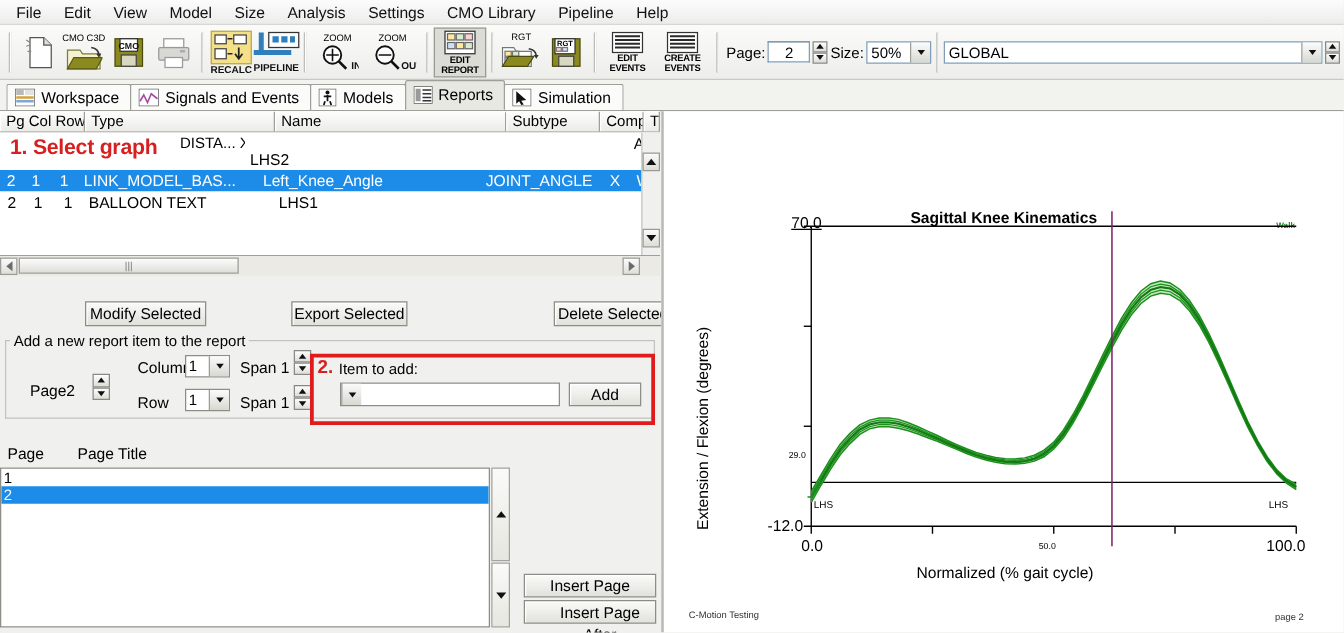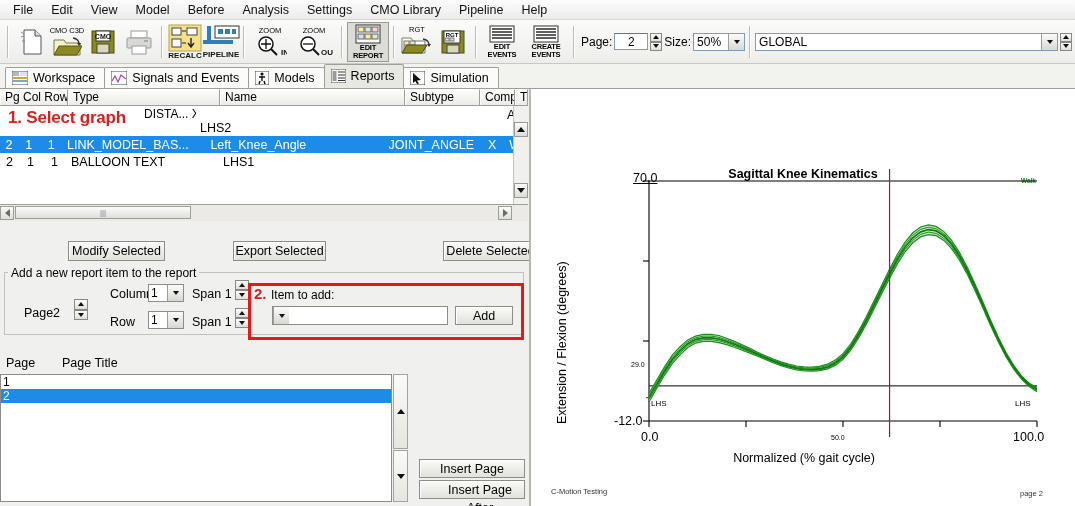--- a/index.html
+++ b/index.html
@@ -174,21 +174,21 @@
 </head>
 <body>
 
 <div id="app">
 
   <div class="menubar">
     <div class="menu-item">File</div>
     <div class="menu-item">Edit</div>
     <div class="menu-item">View</div>
     <div class="menu-item">Model</div>
-    <div class="menu-item">Before</div>
+    <div class="menu-item">Size</div>
     <div class="menu-item">Analysis</div>
     <div class="menu-item">Settings</div>
     <div class="menu-item">CMO Library</div>
     <div class="menu-item">Pipeline</div>
     <div class="menu-item">Help</div>
   </div>
 
   <div class="toolbar">
     <div class="tsep"></div>
 

